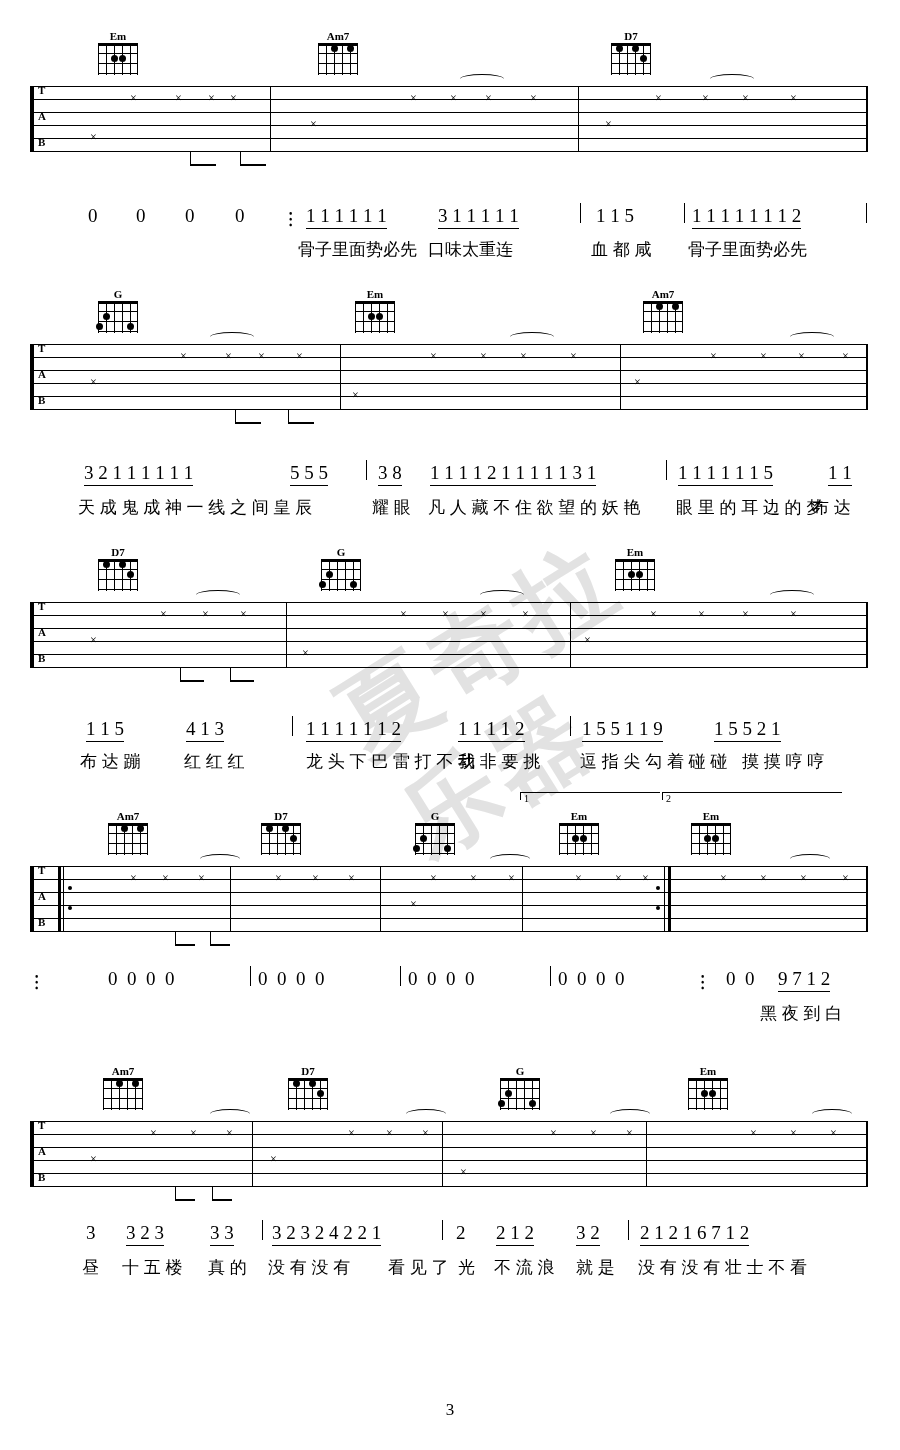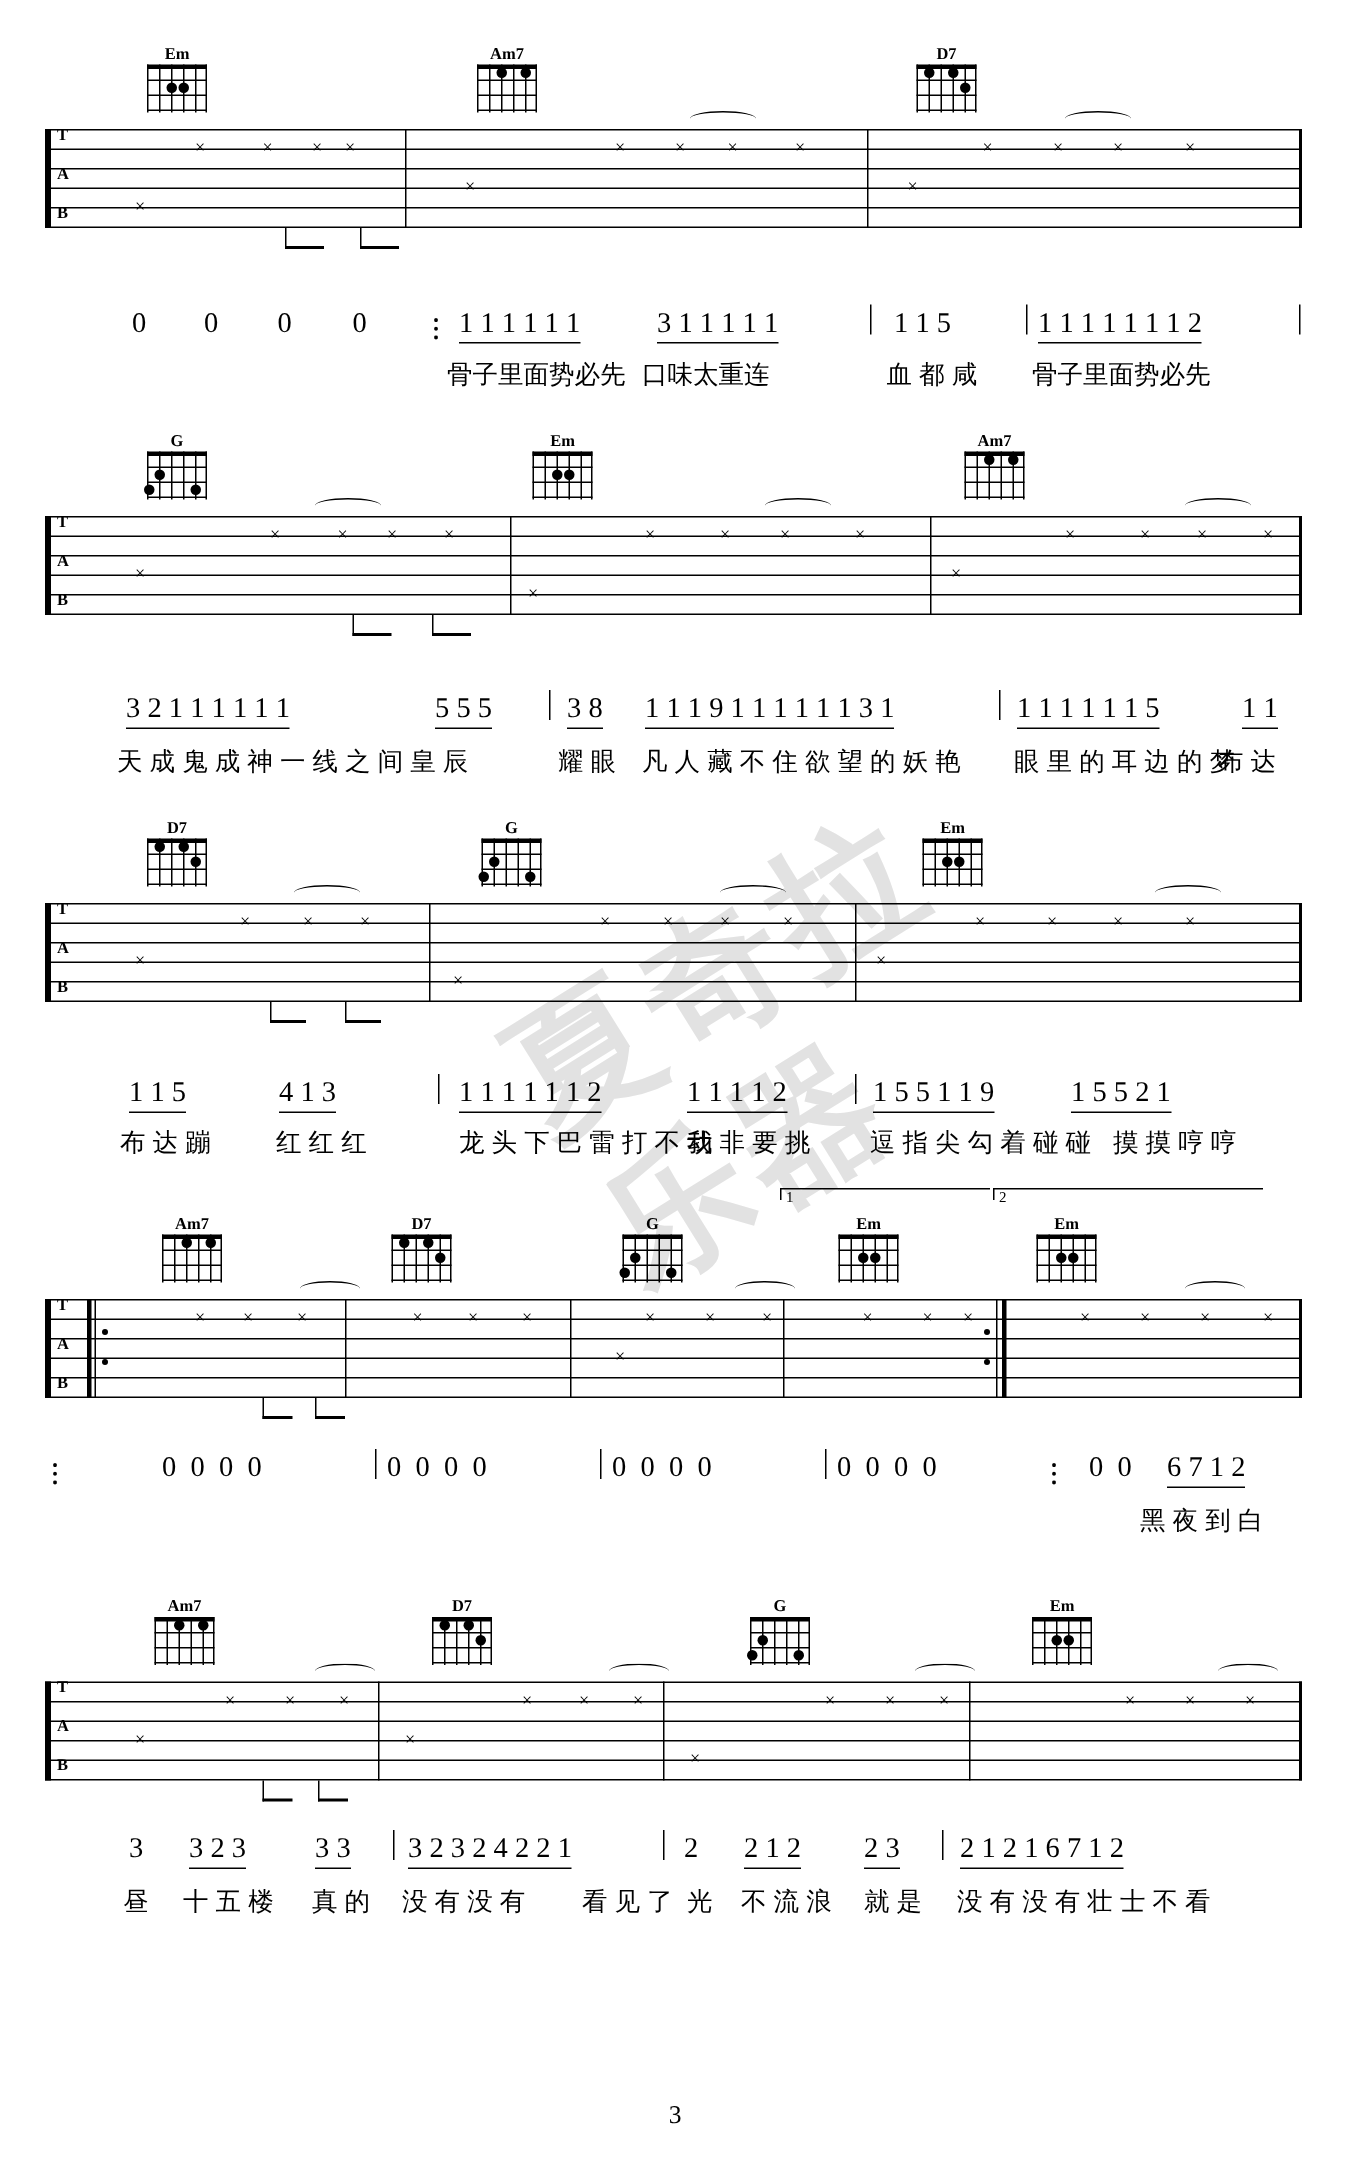--- a/index.html
+++ b/index.html
@@ -278,21 +278,21 @@
       <div class="tie" style="left:180px;top:-12px;width:44px"></div>
       <div class="tie" style="left:480px;top:-12px;width:44px"></div>
       <div class="tie" style="left:760px;top:-12px;width:44px"></div>
     </div>
   </div>
 
   <div class="numrow" style="top:462px">
     <span class="nm-item ubar" style="left:84px">3 2 1 1 1 1 1 1</span>
     <span class="nm-item ubar" style="left:290px">5 5 5</span>
     <span class="nm-item ubar" style="left:378px">3 8</span>
-    <span class="nm-item ubar" style="left:430px">1 1 1 9 1 1 1 1 1 1 3 1</span>
+    <span class="nm-item ubar" style="left:430px">1 1 1 1 2 1 1 1 1 1 3 1</span>
     <span class="nm-item ubar" style="left:678px">1 1 1 1 1 1 5</span>
     <span class="nm-item ubar" style="left:828px">1 1</span>
     <div class="vbar" style="left:366px;top:-2px"></div>
     <div class="vbar" style="left:666px;top:-2px"></div>
   </div>
   <div class="lyrrow" style="top:496px">
     <span class="ly-item" style="left:78px">天 成 鬼 成 神 一 线 之 间 皇 辰</span>
     <span class="ly-item" style="left:372px">耀 眼</span>
     <span class="ly-item" style="left:428px">凡 人 藏 不 住 欲 望 的 妖 艳</span>
     <span class="ly-item" style="left:676px">眼 里 的 耳 边 的 梦</span>
@@ -566,21 +566,21 @@
   </div>
 
   <div class="numrow" style="top:968px">
     <span class="nm-item" style="left:34px;font-size:20px">⁝</span>
     <span class="nm-item" style="left:108px">0 &nbsp;0 &nbsp;0 &nbsp;0</span>
     <span class="nm-item" style="left:258px">0 &nbsp;0 &nbsp;0 &nbsp;0</span>
     <span class="nm-item" style="left:408px">0 &nbsp;0 &nbsp;0 &nbsp;0</span>
     <span class="nm-item" style="left:558px">0 &nbsp;0 &nbsp;0 &nbsp;0</span>
     <span class="nm-item" style="left:700px;font-size:20px">⁝</span>
     <span class="nm-item" style="left:726px">0 &nbsp;0</span>
-    <span class="nm-item ubar" style="left:778px">6 7 1 2</span>
+    <span class="nm-item ubar" style="left:778px">9 7 1 2</span>
     <div class="vbar" style="left:250px;top:-2px"></div>
     <div class="vbar" style="left:400px;top:-2px"></div>
     <div class="vbar" style="left:550px;top:-2px"></div>
   </div>
   <div class="lyrrow" style="top:1002px">
     <span class="ly-item" style="left:760px">黑 夜 到 白</span>
   </div>
 
   <div class="system" style="top:1035px">
     <div class="chord" style="left:100px;top:30px">
@@ -695,21 +695,21 @@
     </div>
   </div>
 
   <div class="numrow" style="top:1222px">
     <span class="nm-item" style="left:86px">3</span>
     <span class="nm-item ubar" style="left:126px">3 2 3</span>
     <span class="nm-item ubar" style="left:210px">3 3</span>
     <span class="nm-item ubar" style="left:272px">3 2 3 2 4 2 2 1</span>
     <span class="nm-item" style="left:456px">2</span>
     <span class="nm-item ubar" style="left:496px">2 1 2</span>
-    <span class="nm-item ubar" style="left:576px">2 3</span>
+    <span class="nm-item ubar" style="left:576px">3 2</span>
     <span class="nm-item ubar" style="left:640px">2 1 2 1 6 7 1 2</span>
     <div class="vbar" style="left:262px;top:-2px"></div>
     <div class="vbar" style="left:442px;top:-2px"></div>
     <div class="vbar" style="left:628px;top:-2px"></div>
   </div>
   <div class="lyrrow" style="top:1256px">
     <span class="ly-item" style="left:82px">昼</span>
     <span class="ly-item" style="left:122px">十 五 楼</span>
     <span class="ly-item" style="left:208px">真 的</span>
     <span class="ly-item" style="left:268px">没 有 没 有</span>

